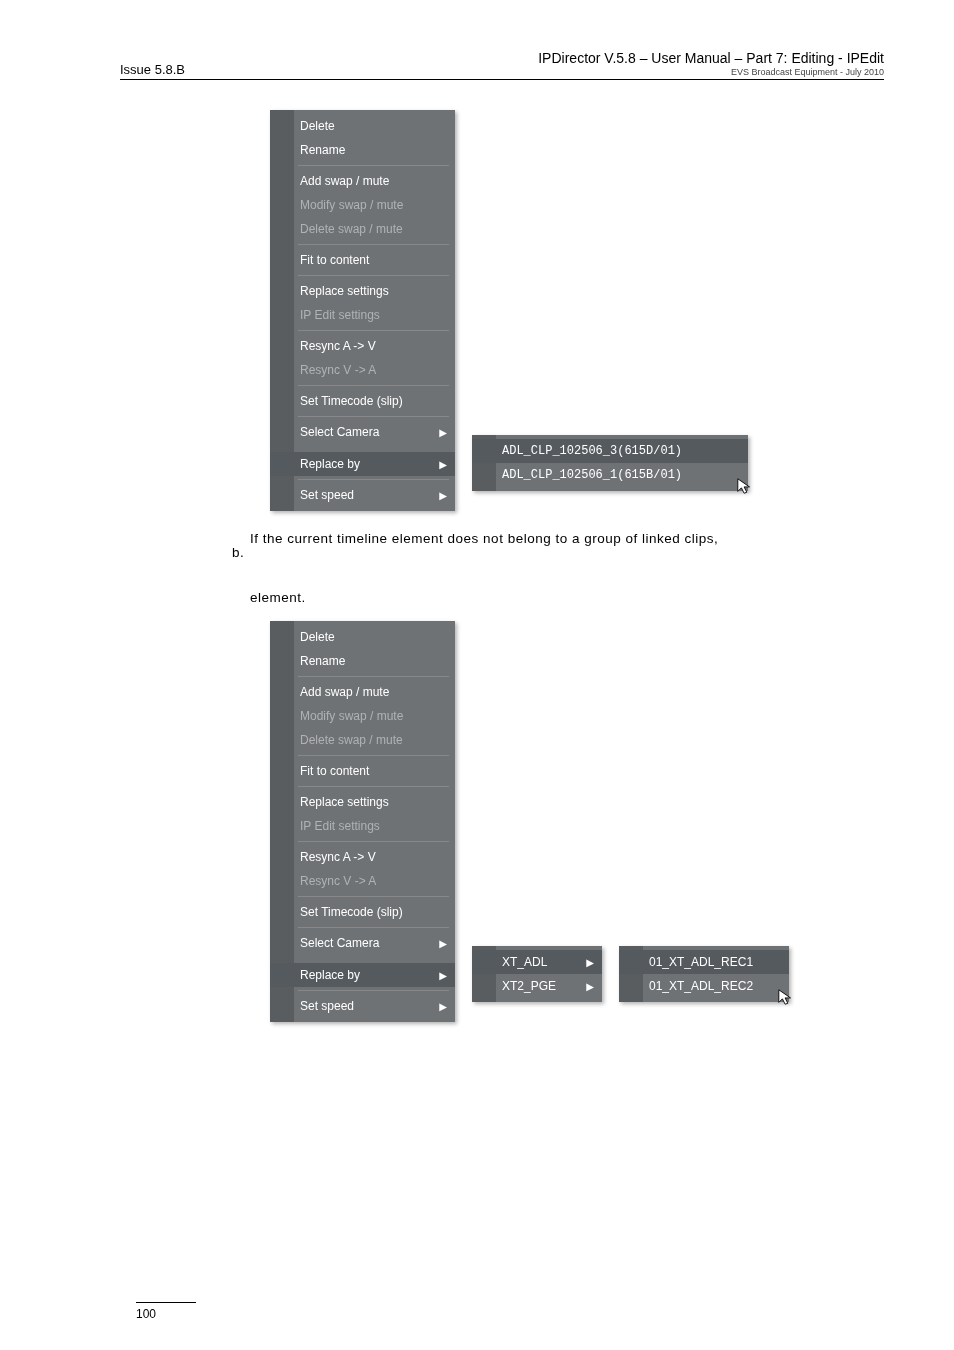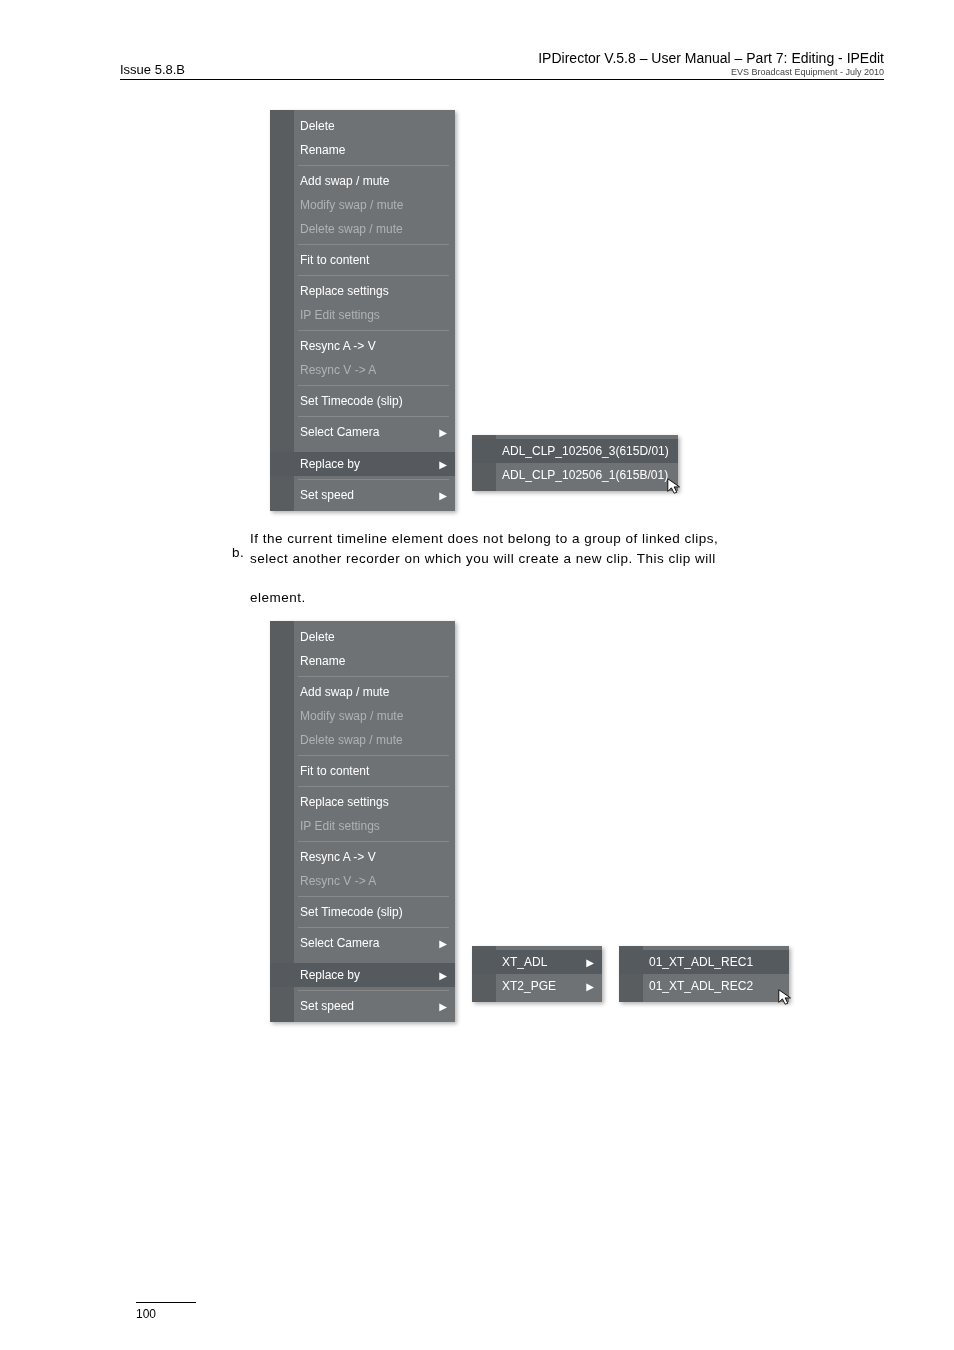--- a/index.html
+++ b/index.html
@@ -189,35 +189,35 @@
           <span class="arrow">▶</span>
         </div>
         <div class="menu-sep"></div>
         <div class="menu-item">
           <span>Set speed</span>
           <span class="arrow">▶</span>
         </div>
       </div>
 
       <div style="position:relative; align-self:flex-end; margin-bottom:20px; margin-left:2px;">
-        <div class="submenu submenu-block" style="width:206px;">
+        <div class="submenu submenu-block" style="width:276px;font-family:Liberation Mono, monospace;">
           <div class="left-strip"></div>
           <div class="sub-item highlight">ADL_CLP_102506_3(615D/01)</div>
           <div class="sub-item">ADL_CLP_102506_1(615B/01)</div>
           <svg class="cursor" viewBox="0 0 20 20">
               <path d="M2 2 L2 16 L6 12 L9 18 L12 17 L9 11 L15 11 Z" fill="#fff" stroke="#000" stroke-width="1"></path>
             </svg>
         </div>
       </div>
     </div>
   </div>
 
   <div class="body-text">
     <span class="label"><span class="b-lbl">b.</span></span><span>If the current timeline element does not belong to a group of linked clips,</span><br>
-    <span>select another recorder on which you will create a new clip. This clip will</span><br>
+    <br>
     <br>
     <span>element.</span>
   </div>
 
   <div class="menu-wrap">
     <div class="row-align">
       <div class="menu menu-col">
         <div class="left-strip"></div>
         <div class="menu-item">Delete</div>
         <div class="menu-item">Rename</div>

